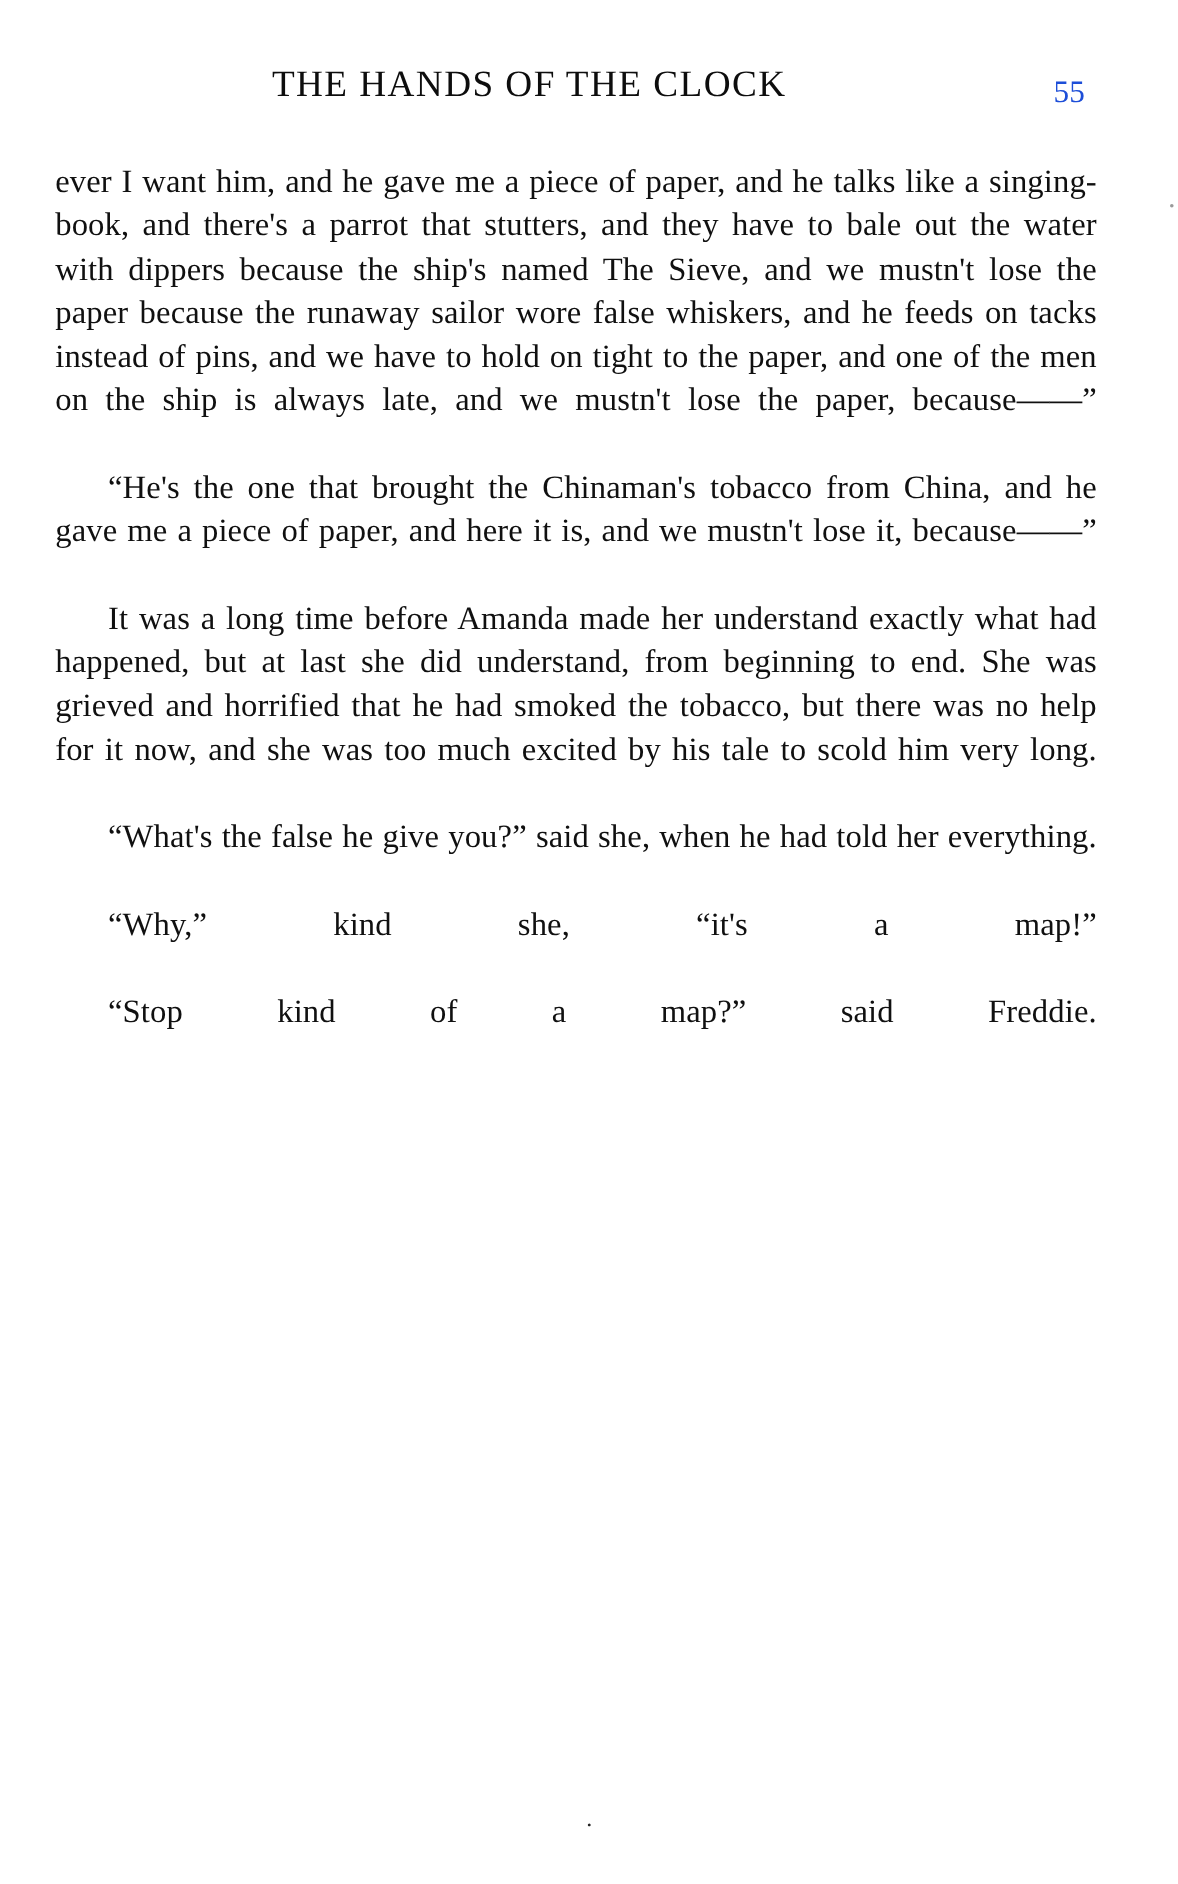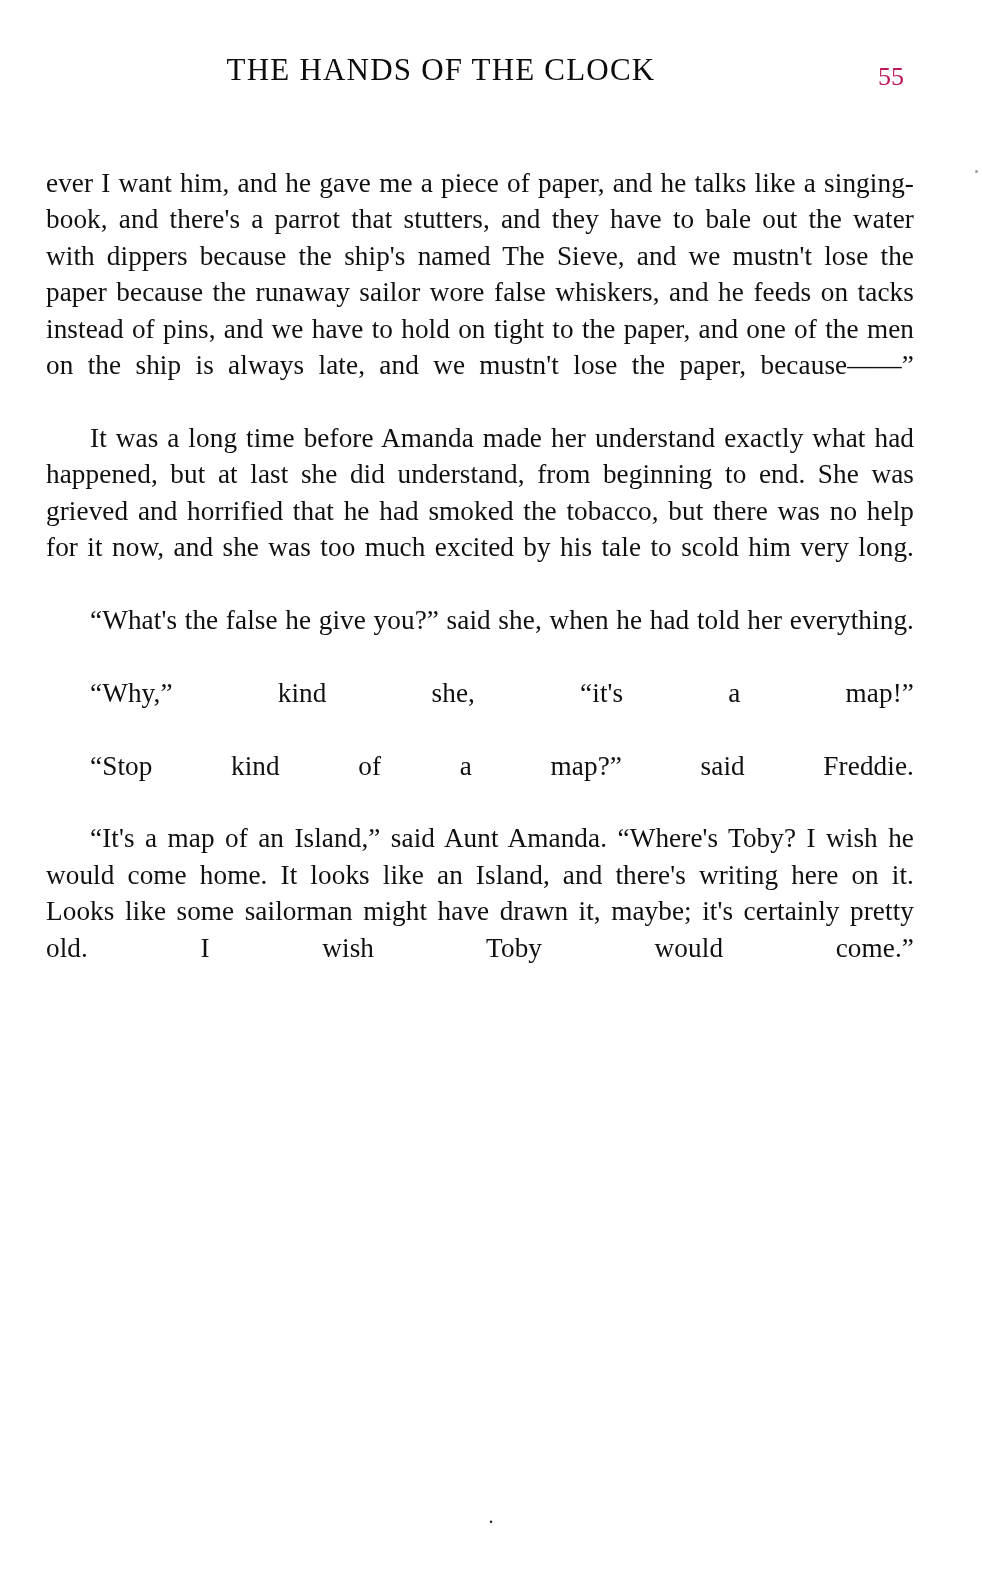--- a/index.html
+++ b/index.html
@@ -40,21 +40,21 @@
     letter-spacing: 1.2px;
     font-family: "Liberation Serif", serif;
     color: #0d0d0d;
     white-space: nowrap;
   }
   .page-number {
     position: absolute;
     right: 8px;
     top: 10px;
     font-size: 26px;
-    color: #be185d;
+    color: #1d4ed8;
     font-family: "Liberation Serif", serif;
   }
   .body-text {
     position: absolute;
     left: 46px;
     top: 133px;
     width: 868px;
   }
   .para {
     margin: 0;
@@ -64,21 +64,20 @@
     text-justify: inter-word;
     color: #101010;
     letter-spacing: 0.1px;
     word-spacing: 0.5px;
   }
   .para.indent {
     text-indent: 44px;
   }
   .para.hang {
     text-indent: 0;
-    margin-top: 32px;
   }
   
   .para::after {
     content: "";
     display: inline-block;
     width: 100%;
   }
   .footer-mark {
     position: absolute;
     left: 50%;
@@ -100,23 +99,23 @@
 
 <div class="page">
 
   <div class="header">
     <div class="running-head">THE HANDS OF THE CLOCK</div>
     <div class="page-number">55</div>
   </div>
 
   <div class="body-text">
     <p class="para hang">ever I want him, and he gave me a piece of paper, and he talks like a singing-book, and there's a parrot that stutters, and they have to bale out the water with dippers because the ship's named The Sieve, and we mustn't lose the paper because the runaway sailor wore false whiskers, and he feeds on tacks instead of pins, and we have to hold on tight to the paper, and one of the men on the ship is always late, and we mustn't lose the paper, because——”</p>
+    <p class="para indent">“He's the one that brought the Chinaman's tobacco from China, and he gave me a piece of paper, and here it is, and we mustn't lose it, because——”</p>
     <p class="para indent">It was a long time before Amanda made her understand exactly what had happened, but at last she did understand, from beginning to end. She was grieved and horrified that he had smoked the tobacco, but there was no help for it now, and she was too much excited by his tale to scold him very long.</p>
     <p class="para indent">“What's the false he give you?” said she, when he had told her everything.</p>
     <p class="para indent">“Why,” kind she, “it's a map!”</p>
     <p class="para indent">“Stop kind of a map?” said Freddie.</p>
-    <p class="para indent">“It's a map of an Island,” said Aunt Amanda. “Where's Toby? I wish he would come home. It looks like an Island, and there's writing here on it. Looks like some sailorman might have drawn it, maybe; it's certainly pretty old. I wish Toby would come.”</p>
   </div>
 
   <div class="footer-mark">.</div>
 
   <div class="speck" style="left:975px; top:170px;"></div>
 </div>
 
 </body></html>

